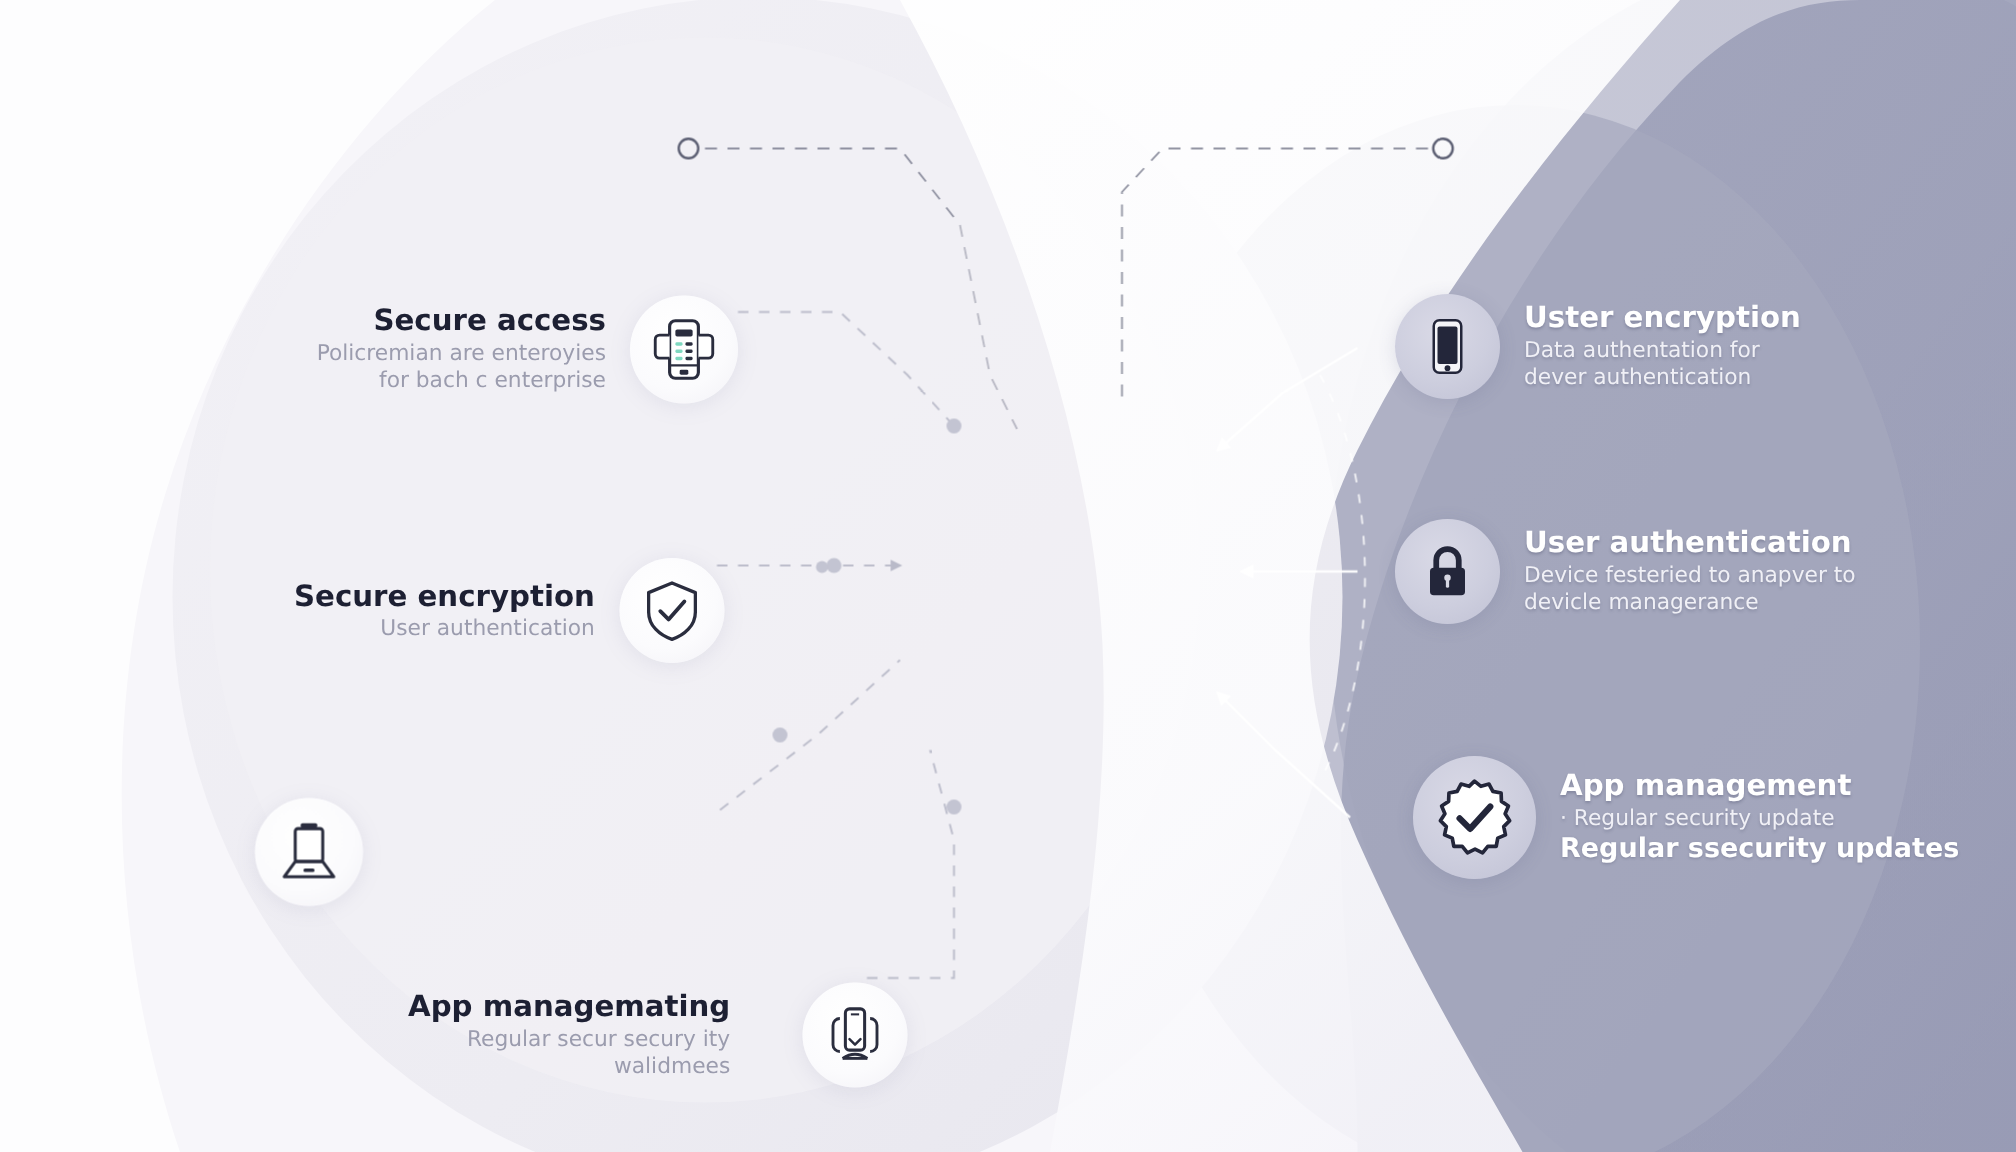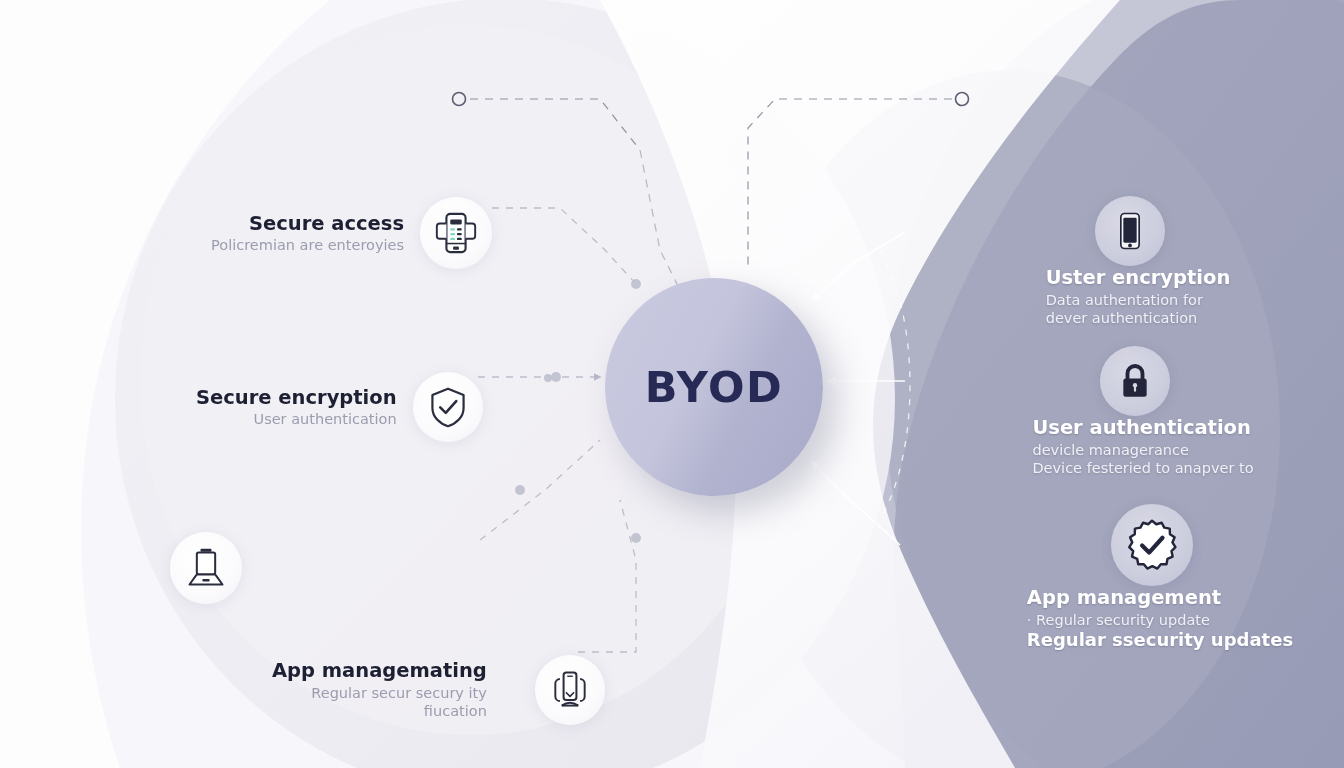--- a/index.html
+++ b/index.html
@@ -39,21 +39,21 @@
     font-family: "DejaVu Sans", "Liberation Sans", sans-serif;
   }
 
   
   .node {
     position: absolute;
     display: flex;
     align-items: center;
   }
   .node.left  { flex-direction: row; margin-top: 27px; }
-  .node.right { flex-direction: column; }
+  .node.right { flex-direction: row; }
 
   .badge {
     flex: 0 0 auto;
     border-radius: 50%;
     display: flex; align-items: center; justify-content: center;
   }
   .badge.light {
     background: radial-gradient(circle at 42% 36%, #ffffff 0%, #fbfbfd 58%, #f2f1f6 100%);
     box-shadow: 0 2px 14px rgba(120,122,160,0.13);
   }
@@ -182,28 +182,26 @@
       <path d="M 905 232 L 855 262 L 812 300" marker-end="url(#arrowW)"></path>
       <path d="M 905 381 L 860 381 L 828 381" marker-end="url(#arrowW)"></path>
       <path d="M 900 545 L 850 500 L 812 462" marker-end="url(#arrowW)"></path>
     </g>
 
     <g stroke="#ffffff" stroke-width="1.3" fill="none" stroke-dasharray="6 8" opacity="0.8">
       <path d="M 880 250 C 920 320, 920 450, 880 520"></path>
     </g>
   </svg>
 
-  <div class="hub">
-    <span class="hub-label">BYOD</span>
-  </div>
 
   <div class="node left on-light" style="left:176px; top:170px; width:316px;">
     <div class="txt l" style="flex:1 1 auto;">
       <div class="t-title">Secure access</div>
       <div class="t-sub">Policremian are enteroyies</div>
+      <div class="t-sub">for bach c enterprise</div>
     </div>
     <div class="badge light" style="width:72px;height:72px;">
       <svg class="ico" width="46" height="46" viewBox="0 0 48 48">
         <rect x="14" y="4" width="20" height="40" rx="4" fill="#fff" stroke="#2a2d3e" stroke-width="2.2"></rect>
         <path d="M14 14 H7 a3 3 0 0 0 -3 3 v10 a3 3 0 0 0 3 3 h7" fill="#fff" stroke="#2a2d3e" stroke-width="2"></path>
         <path d="M34 14 h7 a3 3 0 0 1 3 3 v10 a3 3 0 0 1 -3 3 h-7" fill="#fff" stroke="#2a2d3e" stroke-width="2"></path>
         <rect x="18" y="10" width="12" height="5" rx="1.2" fill="#2a2d3e"></rect>
         <rect x="18" y="19" width="5" height="2.4" rx="1" fill="#7fd8c0"></rect>
         <rect x="25" y="19" width="5" height="2.4" rx="1" fill="#2a2d3e"></rect>
         <rect x="18" y="24" width="5" height="2.4" rx="1" fill="#7fd8c0"></rect>
@@ -237,21 +235,21 @@
         <path d="M14 31 L6 42 H42 L34 31 Z" fill="#fff" stroke="#2a2d3e" stroke-width="2.2" stroke-linejoin="round"></path>
         <rect x="20" y="36" width="8" height="2.6" rx="1.1" fill="#2a2d3e"></rect>
       </svg>
     </div>
   </div>
 
   <div class="node left on-light" style="left:272px; top:628px; width:306px;gap:32px;">
     <div class="txt l" style="flex:1 1 auto;">
       <div class="t-title">App managemating</div>
       <div class="t-sub">Regular secur secury ity</div>
-      <div class="t-sub">fiucation</div>
+      <div class="t-sub">walidmees</div>
     </div>
     <div class="badge light" style="width:70px;height:70px;">
       <svg class="ico" width="44" height="44" viewBox="0 0 48 48">
         <path d="M13 12 a5 5 0 0 0 -5 5 v14 a5 5 0 0 0 5 5" fill="none" stroke="#2a2d3e" stroke-width="2.1"></path>
         <path d="M35 12 a5 5 0 0 1 5 5 v14 a5 5 0 0 1 -5 5" fill="none" stroke="#2a2d3e" stroke-width="2.1"></path>
         <rect x="17" y="5" width="14" height="30" rx="3" fill="#fff" stroke="#2a2d3e" stroke-width="2.2"></rect>
         <line x1="21" y1="9" x2="27" y2="9" stroke="#2a2d3e" stroke-width="1.5"></line>
         <path d="M20 27 L24 31 L28 27" fill="none" stroke="#2a2d3e" stroke-width="1.8" stroke-linecap="round" stroke-linejoin="round"></path>
         <path d="M15 41 q9 -6 18 0" fill="#fff" stroke="#2a2d3e" stroke-width="2.1" stroke-linejoin="round"></path>
         <path d="M15 41 h18" stroke="#2a2d3e" stroke-width="2.1"></path>
@@ -278,22 +276,22 @@
     <div class="badge dim" style="width:70px;height:70px;">
       <svg class="ico" width="40" height="40" viewBox="0 0 48 48">
         <path d="M15 22 V15 a9 9 0 0 1 18 0 v7" fill="none" stroke="#23263a" stroke-width="4.6" stroke-linecap="round"></path>
         <rect x="10" y="21" width="28" height="22" rx="3" fill="#23263a"></rect>
         <circle cx="24" cy="29" r="2.6" fill="#d7d8e4"></circle>
         <rect x="22.7" y="30" width="2.6" height="7" rx="1.3" fill="#d7d8e4"></rect>
       </svg>
     </div>
     <div class="txt r" style="flex:1 1 auto;">
       <div class="t-title">User authentication</div>
+      <div class="t-sub">Device festeried to anapver to</div>
       <div class="t-sub">devicle managerance</div>
-      <div class="t-sub">Device festeried to anapver to</div>
     </div>
   </div>
 
   <div class="node right on-dark" style="left:942px; top:504px; width:420px;">
     <div class="badge dim" style="width:82px;height:82px;">
       <svg class="ico" width="56" height="56" viewBox="0 0 48 48">
         <path d="M24 3.2 l3.7 3.0 4.6 -1.3 2.2 4.2 4.7 0.9 0.2 4.8 4.0 2.6 -1.9 4.4
                  2.6 4.0 -3.4 3.4 1.0 4.7 -4.4 1.9 -0.9 4.7 -4.8 0.0 -3.0 3.7 -4.3 -2.1
                  -4.3 2.1 -3.0 -3.7 -4.8 0.0 -0.9 -4.7 -4.4 -1.9 1.0 -4.7 -3.4 -3.4
                  2.6 -4.0 -1.9 -4.4 4.0 -2.6 0.2 -4.8 4.7 -0.9 2.2 -4.2 4.6 1.3 Z" fill="#ffffff" stroke="#23263a" stroke-width="2.1" stroke-linejoin="round"></path>

